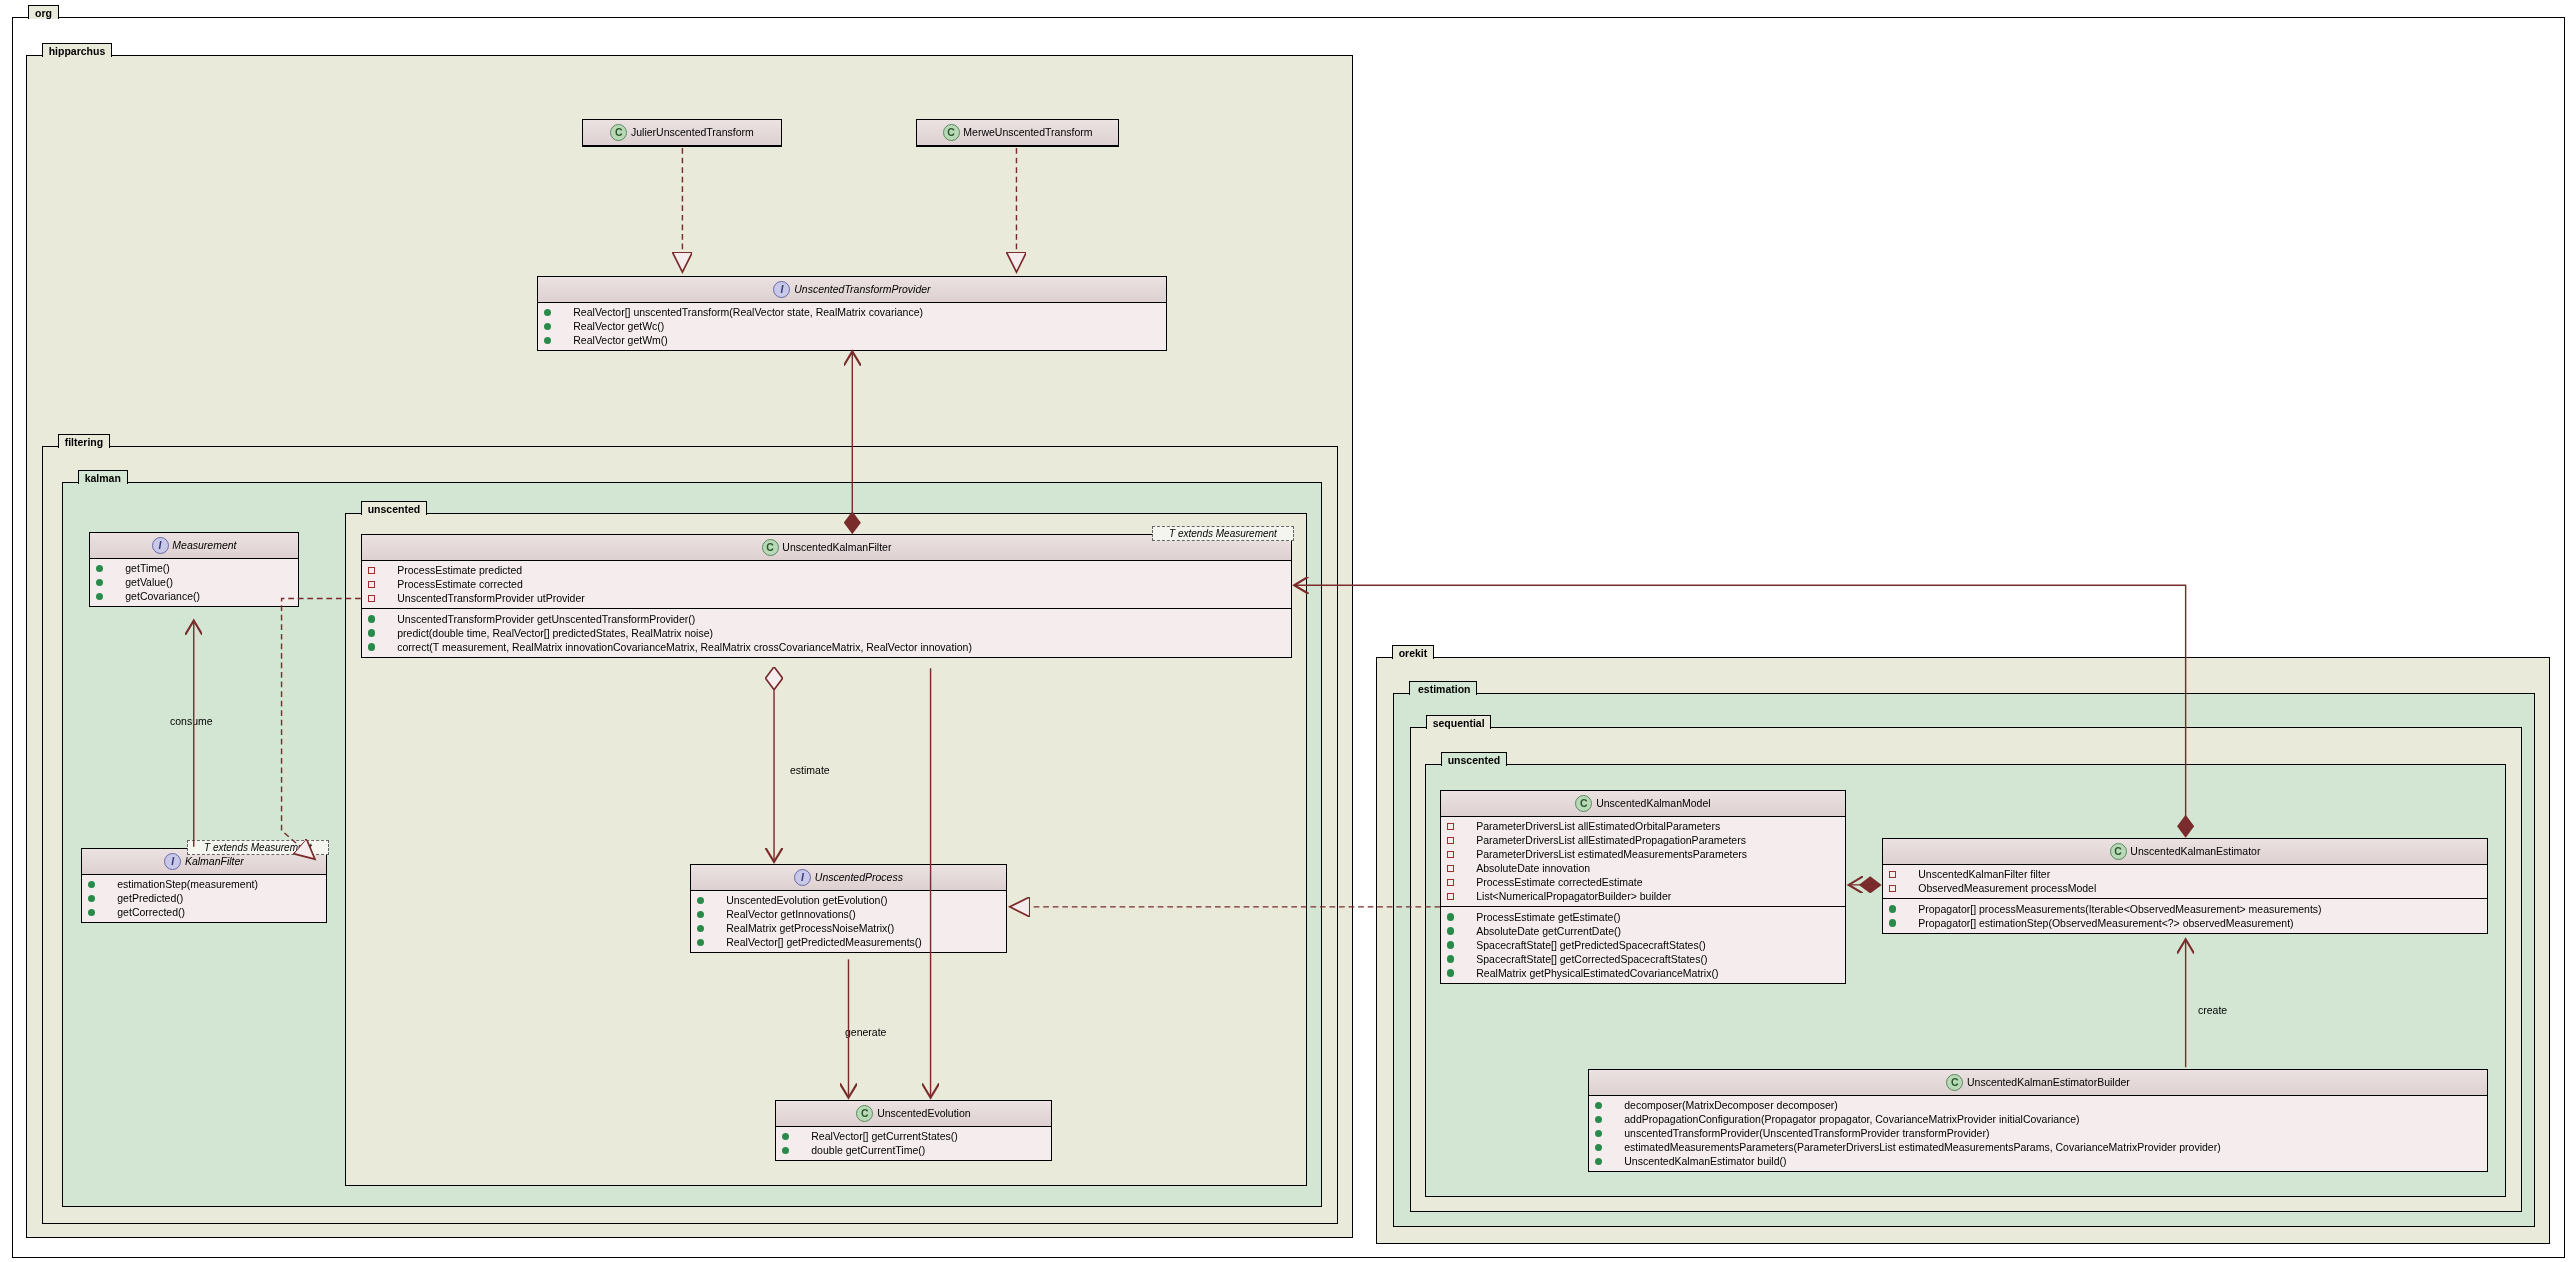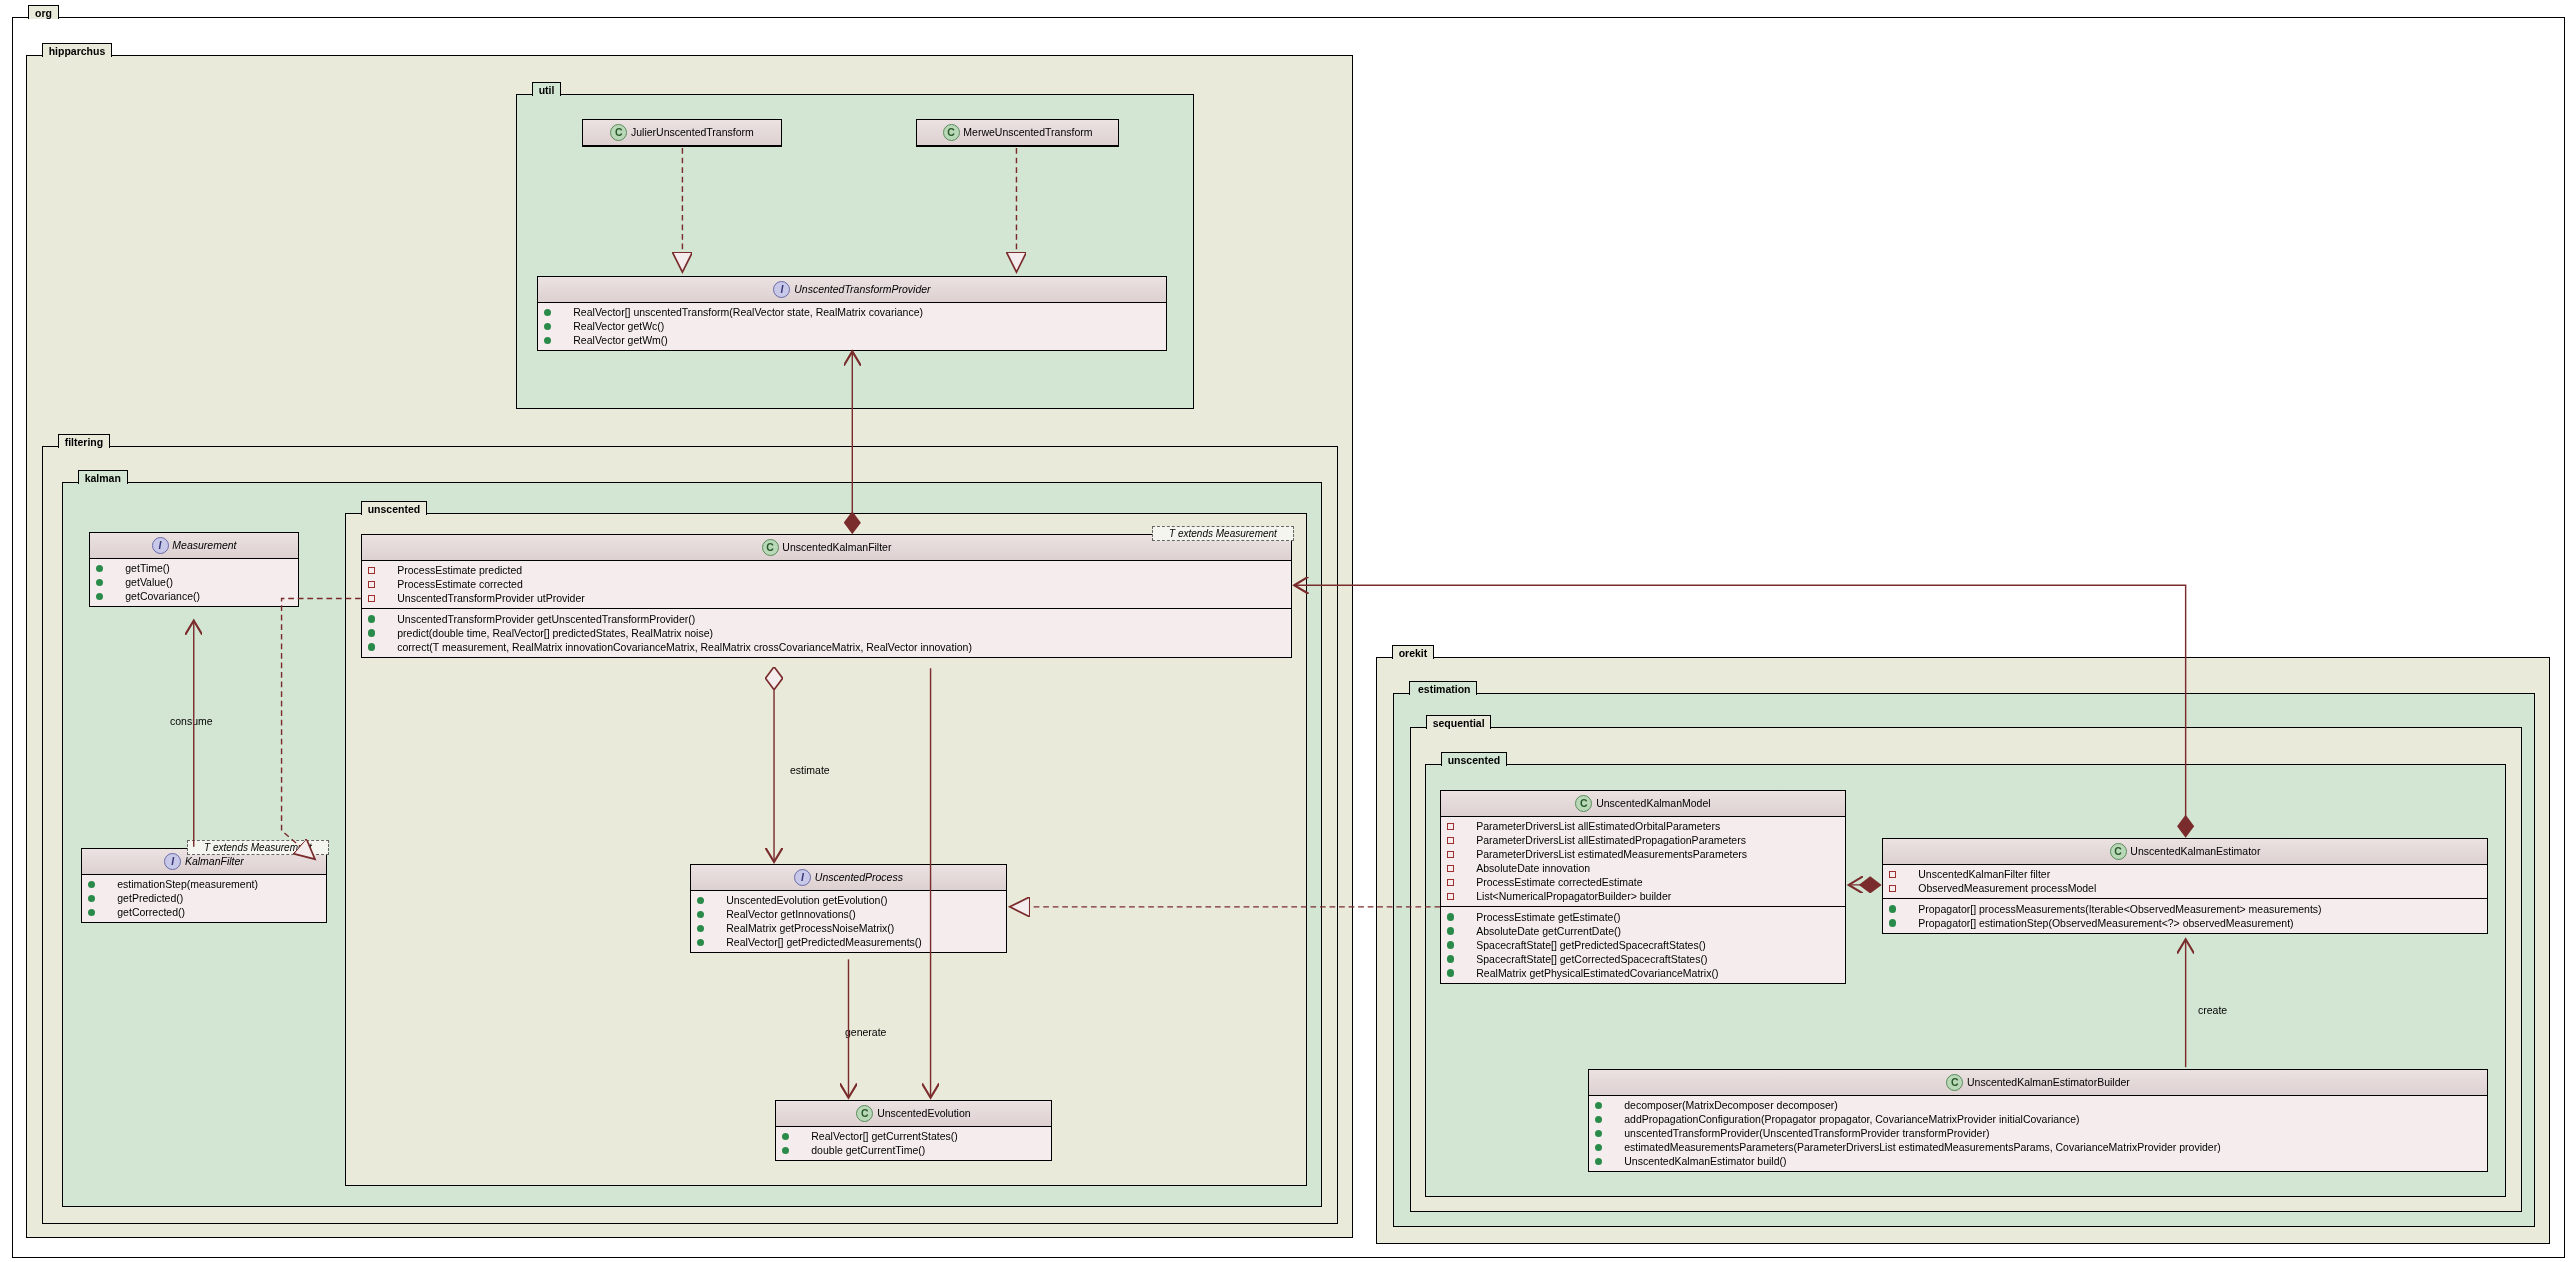--- a/index.html
+++ b/index.html
@@ -29,23 +29,20 @@
 <div class="canvas">
 
 <div class="pkg" style="left:12.4px; top:17px; width:2553px; height:1241px; background:#fff;">
   <div class="pkg-label">org</div>
 </div>
 
 <div class="pkg" style="left:26px; top:55px; width:1327px; height:1183px;">
   <div class="pkg-label">hipparchus</div>
 </div>
 
-<div class="pkg-inner" style="left:516px; top:94px; width:678px; height:315px;">
-  <div class="pkg-label" style="background:#d3e6d3;">util</div>
-</div>
 
 <div class="pkg" style="left:42px; top:446px; width:1296px; height:778px;">
   <div class="pkg-label">filtering</div>
 </div>
 
 <div class="pkg-inner" style="left:62px; top:482px; width:1260px; height:725px;">
   <div class="pkg-label" style="background:#d3e6d3;">kalman</div>
 </div>
 
 <div class="pkg" style="left:345px; top:513px; width:962px; height:673px;">

